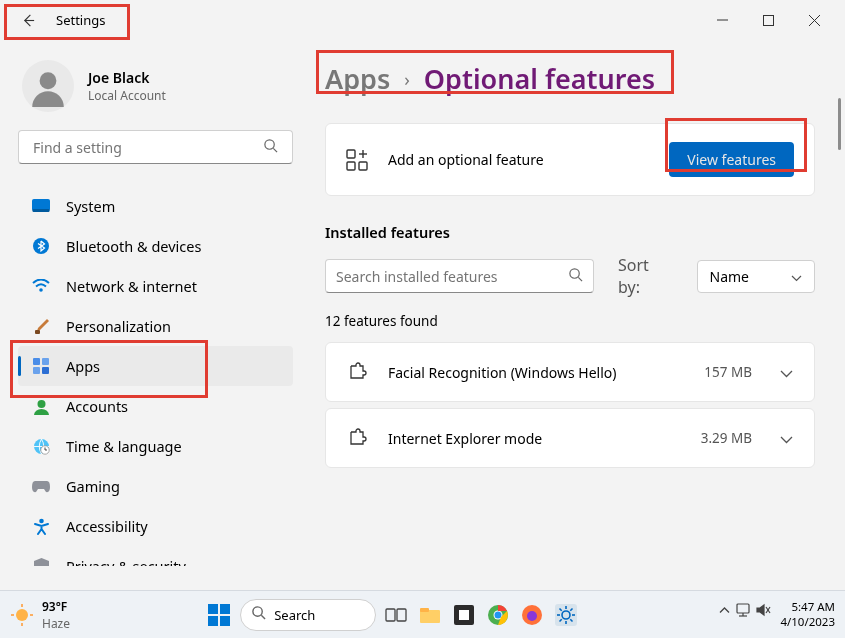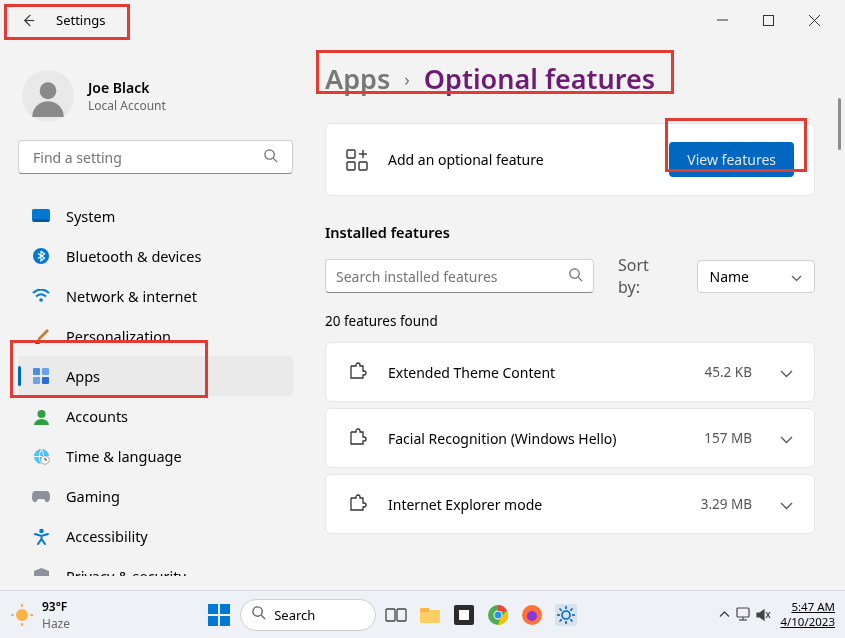--- a/index.html
+++ b/index.html
@@ -8,21 +8,21 @@
 .title-bar { height: 40px; display: flex; align-items: center; justify-content: space-between; padding: 0 8px 0 20px; }
 .title-left { display: flex; align-items: center; gap: 20px; }
 .back-arrow { width: 16px; height: 16px; display: flex; align-items: center; justify-content: center; cursor: pointer; }
 .title-text { font-size: 13px; }
 .win-controls { display: flex; gap: 0; }
 .win-btn { width: 46px; height: 32px; display: flex; align-items: center; justify-content: center; cursor: pointer; }
 
 .main-area { display: flex; height: calc(100% - 40px - 48px); }
 
 .sidebar { width: 305px; padding: 20px 12px 0 18px; position: relative; }
-.user-block { display: flex; align-items: center; gap: 14px; margin-bottom: 18px; padding-left: 4px; margin-top: 10px; }
+.user-block { display: flex; align-items: center; gap: 14px; margin-bottom: 18px; padding-left: 4px; }
 .avatar { width: 52px; height: 52px; border-radius: 50%; background: #e9e9e9; display: flex; align-items: center; justify-content: center; }
 .user-name { font-size: 14px; font-weight: 600; }
 .user-sub { font-size: 12px; color: #666; }
 
 .search-box { display: flex; align-items: center; background: #fff; border: 1px solid #d0d0d0; border-radius: 4px; padding: 0 14px; height: 34px; margin-bottom: 22px; border-bottom: 1px solid #888; }
 .search-box input { flex: 1; border: none; outline: none; font-size: 14px; background: transparent; }
 
 .nav { overflow-y: auto; height: 380px; }
 .nav::-webkit-scrollbar { width: 3px; }
 .nav::-webkit-scrollbar-thumb { background: #888; border-radius: 2px; }
@@ -61,21 +61,21 @@
 
 .taskbar { position: absolute; bottom: 0; left: 0; right: 0; height: 48px; background: #eef2f6; border-top: 1px solid #d5dae0; display: flex; align-items: center; padding: 0 10px; }
 .weather { display: flex; align-items: center; gap: 8px; font-size: 12px; }
 .weather-icon { width: 24px; height: 24px; }
 .weather-text .temp { font-weight: 600; }
 .weather-text .cond { color: #666; }
 .tb-center { flex: 1; display: flex; align-items: center; justify-content: center; gap: 6px; }
 .start-btn { width: 30px; height: 30px; display: flex; align-items: center; justify-content: center; cursor: pointer; }
 .tb-search { display: flex; align-items: center; gap: 8px; background: #fff; border: 1px solid #d0d0d0; border-radius: 18px; padding: 4px 14px 4px 10px; height: 32px; width: 136px; font-size: 13px; cursor: text; }
 .tb-icon { width: 28px; height: 28px; display: flex; align-items: center; justify-content: center; cursor: pointer; border-radius: 4px; }
-.tray { display: flex; align-items: center; gap: 0; text-decoration: underline; }
+.tray { display: flex; align-items: flex-start; gap: 0; }
 .tray-icon { width: 20px; height: 20px; display: flex; align-items: center; justify-content: center; cursor: pointer; }
 .clock { text-align: right; font-size: 11.5px; line-height: 1.25; margin-left: 6px; }
 
 .red-box { position: absolute; border: 3px solid #e03c31; pointer-events: none; }
 </style>
 </head>
 <body>
 
 <div class="title-bar">
   <div class="title-left">
@@ -265,34 +265,22 @@
       </div>
       <span class="sort-label">Sort by:</span>
       <div class="sort-select">
         <span>Name</span>
         <span><svg width="11" height="7">
               <path d="M1 1 L5.5 5.5 L10 1" stroke="#555" fill="none" stroke-width="1.2"></path>
             </svg></span>
       </div>
     </div>
 
-    <div class="count-text">20 features found</div>
-
-    <div class="feature-item">
-      <span class="card-icon">
-          <svg width="20" height="20" viewBox="0 0 20 20" stroke="#333" fill="none" stroke-width="1.3">
-            <path d="M4 4 h5 v-1 a2 2 0 1 1 4 0 v1 h3 v5 h1 a2 2 0 1 1 0 4 h-1 v3 h-12 v-12"></path>
-          </svg>
-        </span>
-      <span class="feature-label">Extended Theme Content</span>
-      <span class="feature-size">45.2 KB</span>
-      <span class="chevron"><svg width="13" height="8">
-            <path d="M1 1 L6.5 6.5 L12 1" stroke="#555" fill="none" stroke-width="1.3"></path>
-          </svg></span>
-    </div>
+    <div class="count-text">12 features found</div>
+
     <div class="feature-item">
       <span class="card-icon">
           <svg width="20" height="20" viewBox="0 0 20 20" stroke="#333" fill="none" stroke-width="1.3">
             <path d="M4 4 h5 v-1 a2 2 0 1 1 4 0 v1 h3 v5 h1 a2 2 0 1 1 0 4 h-1 v3 h-12 v-12"></path>
           </svg>
         </span>
       <span class="feature-label">Facial Recognition (Windows Hello)</span>
       <span class="feature-size">157 MB</span>
       <span class="chevron"><svg width="13" height="8">
             <path d="M1 1 L6.5 6.5 L12 1" stroke="#555" fill="none" stroke-width="1.3"></path>

